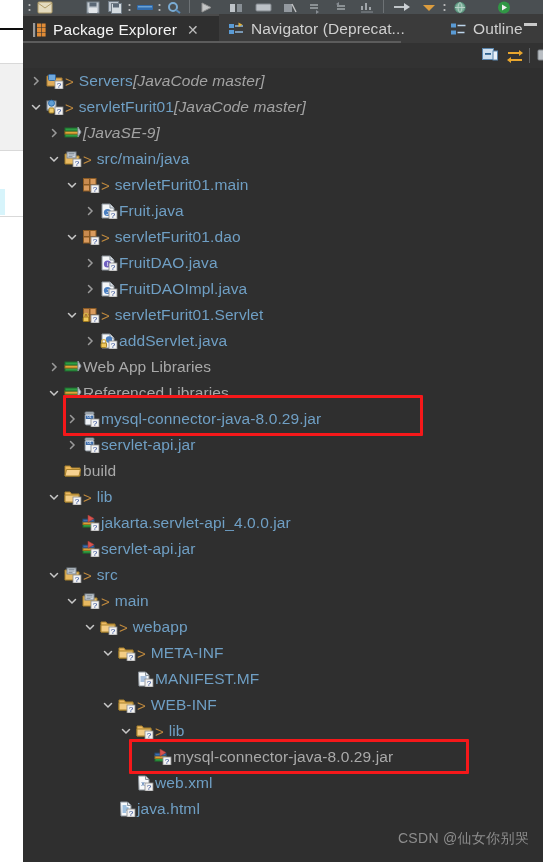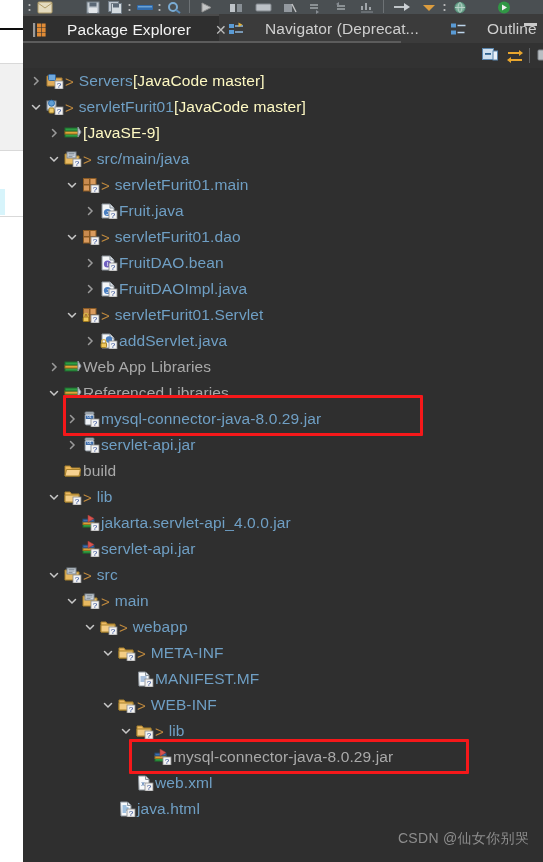--- a/index.html
+++ b/index.html
@@ -21,21 +21,21 @@
   
   .ide{position:absolute;left:23px;top:0;width:520px;height:862px;background:#2f2f2f;}
 
   
   .toolbar{position:absolute;left:0;top:0;width:520px;height:14px;background:#4a4f52;overflow:hidden;}
   .tb-ico{position:absolute;top:0px;height:13px;opacity:.92;}
   .tb-sep{position:absolute;top:0px;width:1px;height:13px;background:#6d7275;}
 
   
   .tabbar{position:absolute;left:0;top:14px;width:520px;height:29px;background:#3b3b3b;}
-  .tab{position:absolute;top:0;height:29px;display:flex;align-items:center;gap:20px;padding:0 9px;box-sizing:border-box;}
+  .tab{position:absolute;top:0;height:29px;display:flex;align-items:center;gap:6px;padding:0 9px;box-sizing:border-box;}
   .tab.active{background:#2f2f2f;border-top:2px solid #4a4a4a;}
   .tab-label{font-size:15.5px;color:#cfcfcf;white-space:nowrap;letter-spacing:.1px;}
   .tab.active .tab-label{color:#f3f3f3;}
   .tab-close{font-size:14px;color:#bdbdbd;margin-left:4px;line-height:1;}
   .tabbar-underline{position:absolute;left:0;top:41px;width:378px;height:2px;background:#5c5c5c;}
   .minbtn{position:absolute;right:6px;top:9px;width:13px;height:3px;background:#c9c9c9;}
 
   
   .viewbar{position:absolute;left:0;top:43px;width:520px;height:25px;background:#323232;}
   .vb-sep{position:absolute;top:5px;width:1px;height:15px;background:#5e6164;}
@@ -43,21 +43,21 @@
   
   .tree{position:absolute;left:0;top:68px;width:520px;height:794px;background:#2f2f2f;}
   .row{position:absolute;left:0;width:520px;height:26px;display:flex;align-items:center;white-space:nowrap;}
   .arrow{width:16px;flex:0 0 16px;display:flex;align-items:center;justify-content:center;}
   .arrow svg{display:block;}
   .ico{width:21px;flex:0 0 21px;display:flex;align-items:center;justify-content:center;}
   .gt{color:#c08a3e;font-size:15px;margin-right:5px;font-weight:400;}
   .lbl{font-size:15.5px;letter-spacing:.1px;}
   .c-blue{color:#6f9fc4;}
   .c-gray{color:#a9a9a9;}
-  .c-orange{color:#fef9c3;}
+  .c-orange{color:#a3a3a3;font-style:italic;}
 
   
   .redbox{position:absolute;border:3px solid #f5181a;box-sizing:border-box;border-radius:1px;}
 
   
   .watermark{position:absolute;right:14px;bottom:14px;font-size:14px;color:#8d8d8d;letter-spacing:.3px;}
 </style>
 </head>
 <body>
 
@@ -404,21 +404,21 @@
           <span class="ico">
             <svg width="18" height="16" viewBox="0 0 18 16">
               <path d="M2 1h8l4 4v10H2z" fill="#f4f6f8" stroke="#8a929a"></path>
               <path d="M10 1v4h4" fill="#dbe2e8" stroke="#8a929a"></path>
               <circle cx="7.5" cy="9" r="3.6" fill="#6f5fc0"></circle>
               <text x="7.5" y="11.4" font-size="6" text-anchor="middle" fill="#fff" font-family="sans-serif">I</text>
               <rect x="9" y="8" width="8" height="8" fill="#f2f2f2" stroke="#8a8a8a" stroke-width=".8"></rect>
               <text x="13" y="15" font-size="8" font-family="sans-serif" text-anchor="middle" fill="#1f3f8f">?</text>
             </svg>
           </span>
-          <span class="lbl c-blue">FruitDAO.bean</span>
+          <span class="lbl c-blue">FruitDAO.java</span>
         </div>
         <div class="row" style="top: 208px; padding-left: 59px;">
           <span class="arrow">
             <svg width="9" height="10" viewBox="0 0 9 10">
               <path d="M2.5 1.5L6 5l-3.5 3.5" fill="none" stroke="#9a9a9a" stroke-width="1.5" stroke-linecap="round"></path>
             </svg>
           </span>
           <span class="ico">
             <svg width="18" height="16" viewBox="0 0 18 16">
               <path d="M2 1h8l4 4v10H2z" fill="#f4f6f8" stroke="#8a929a"></path>

